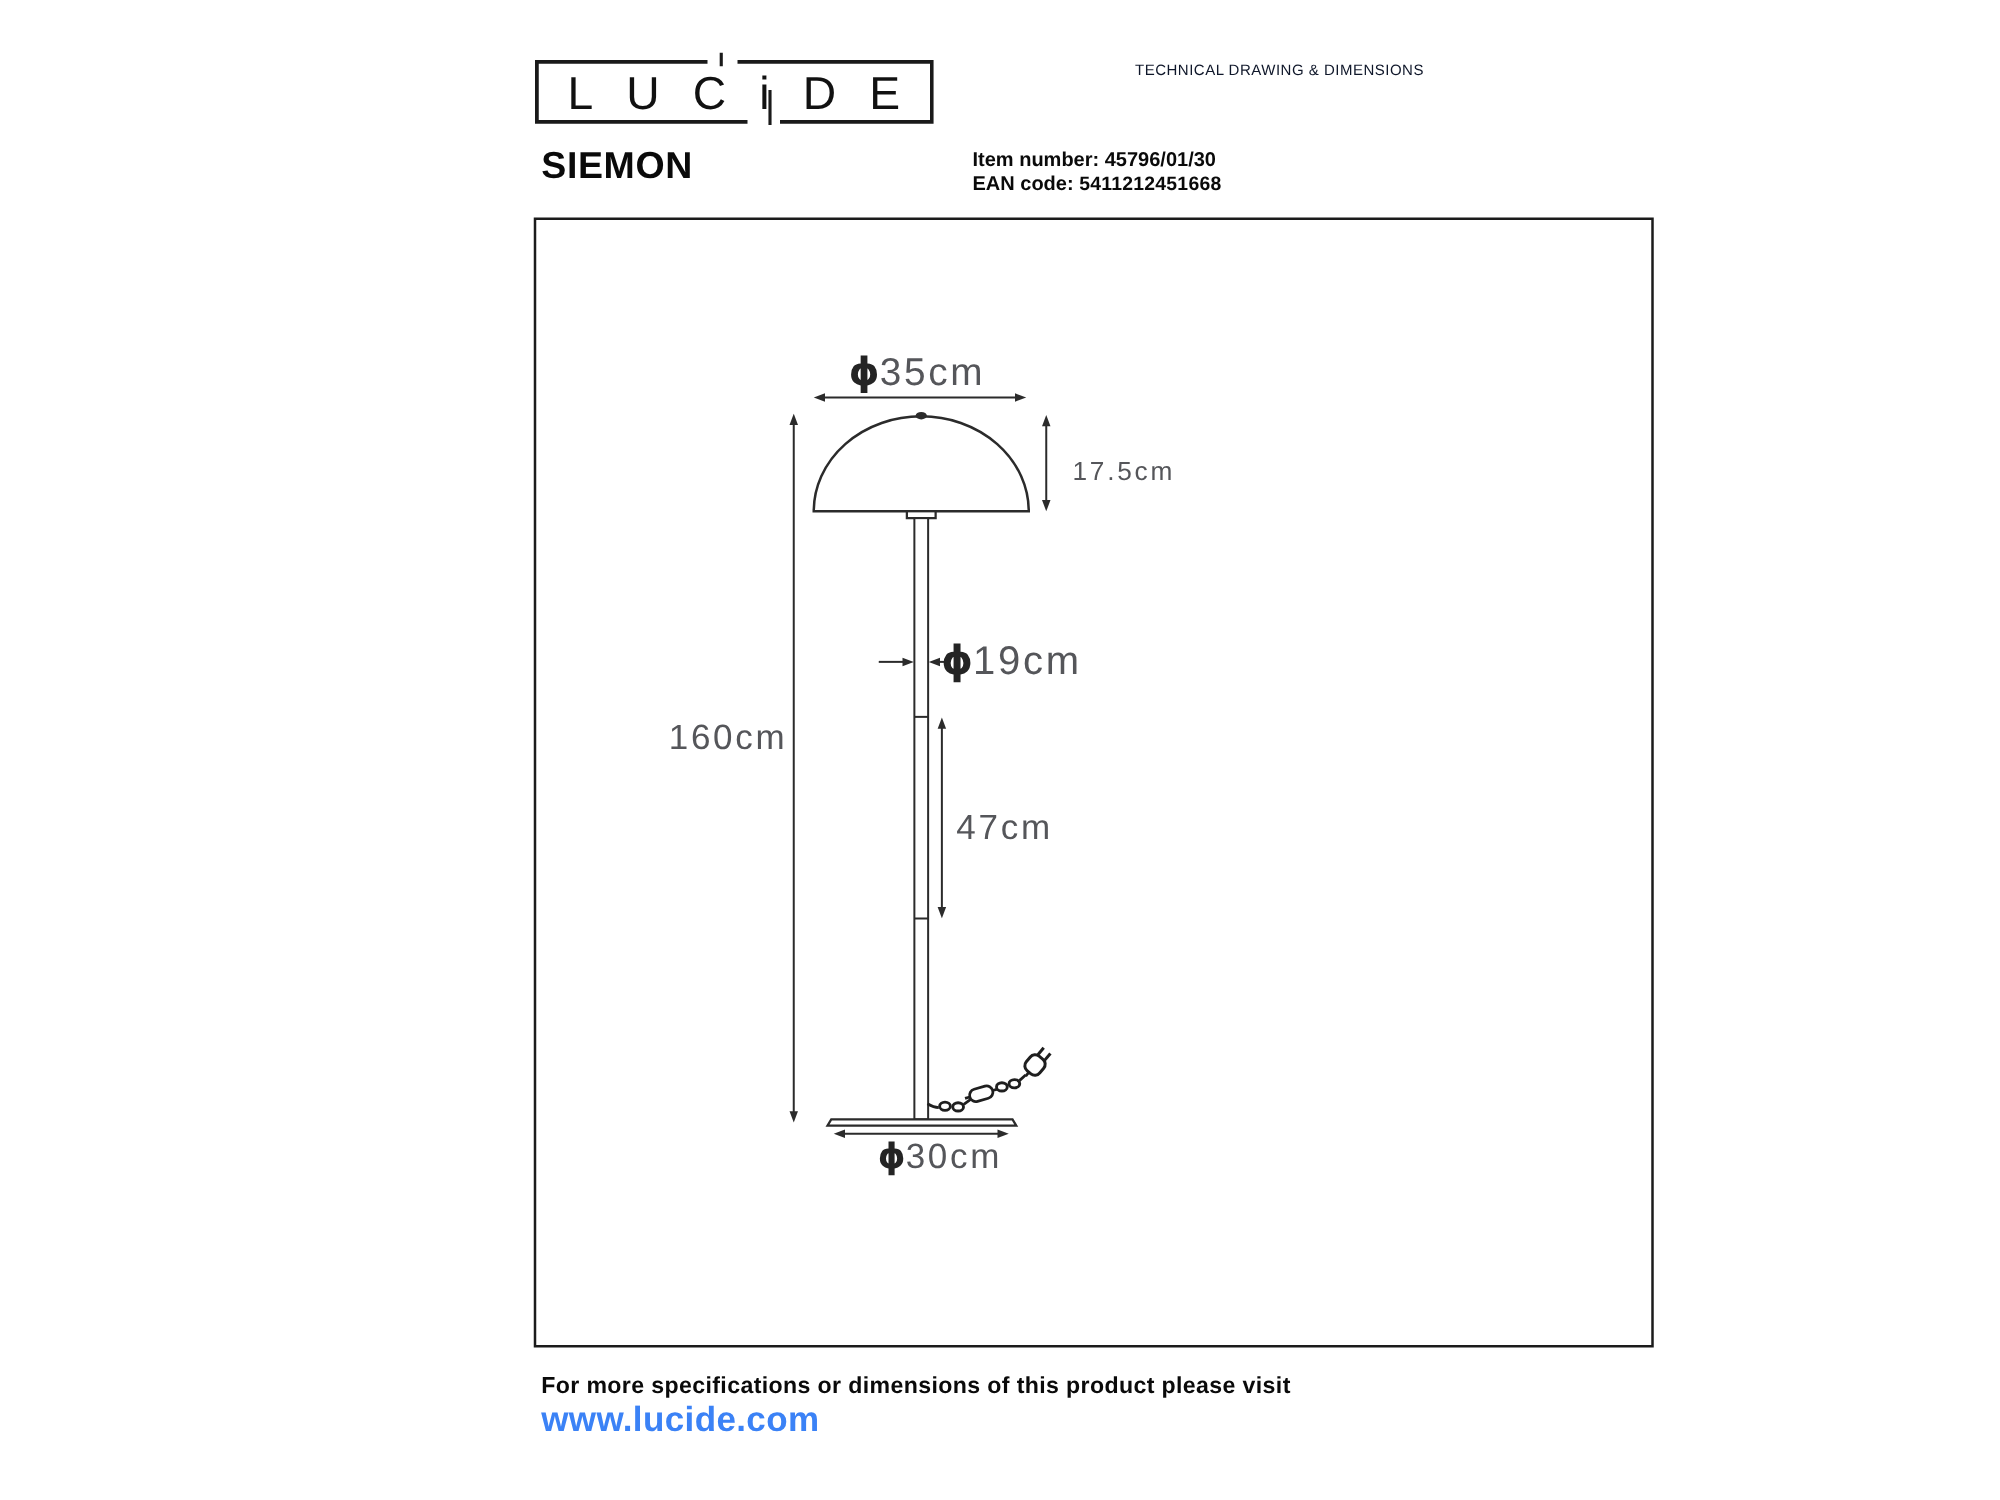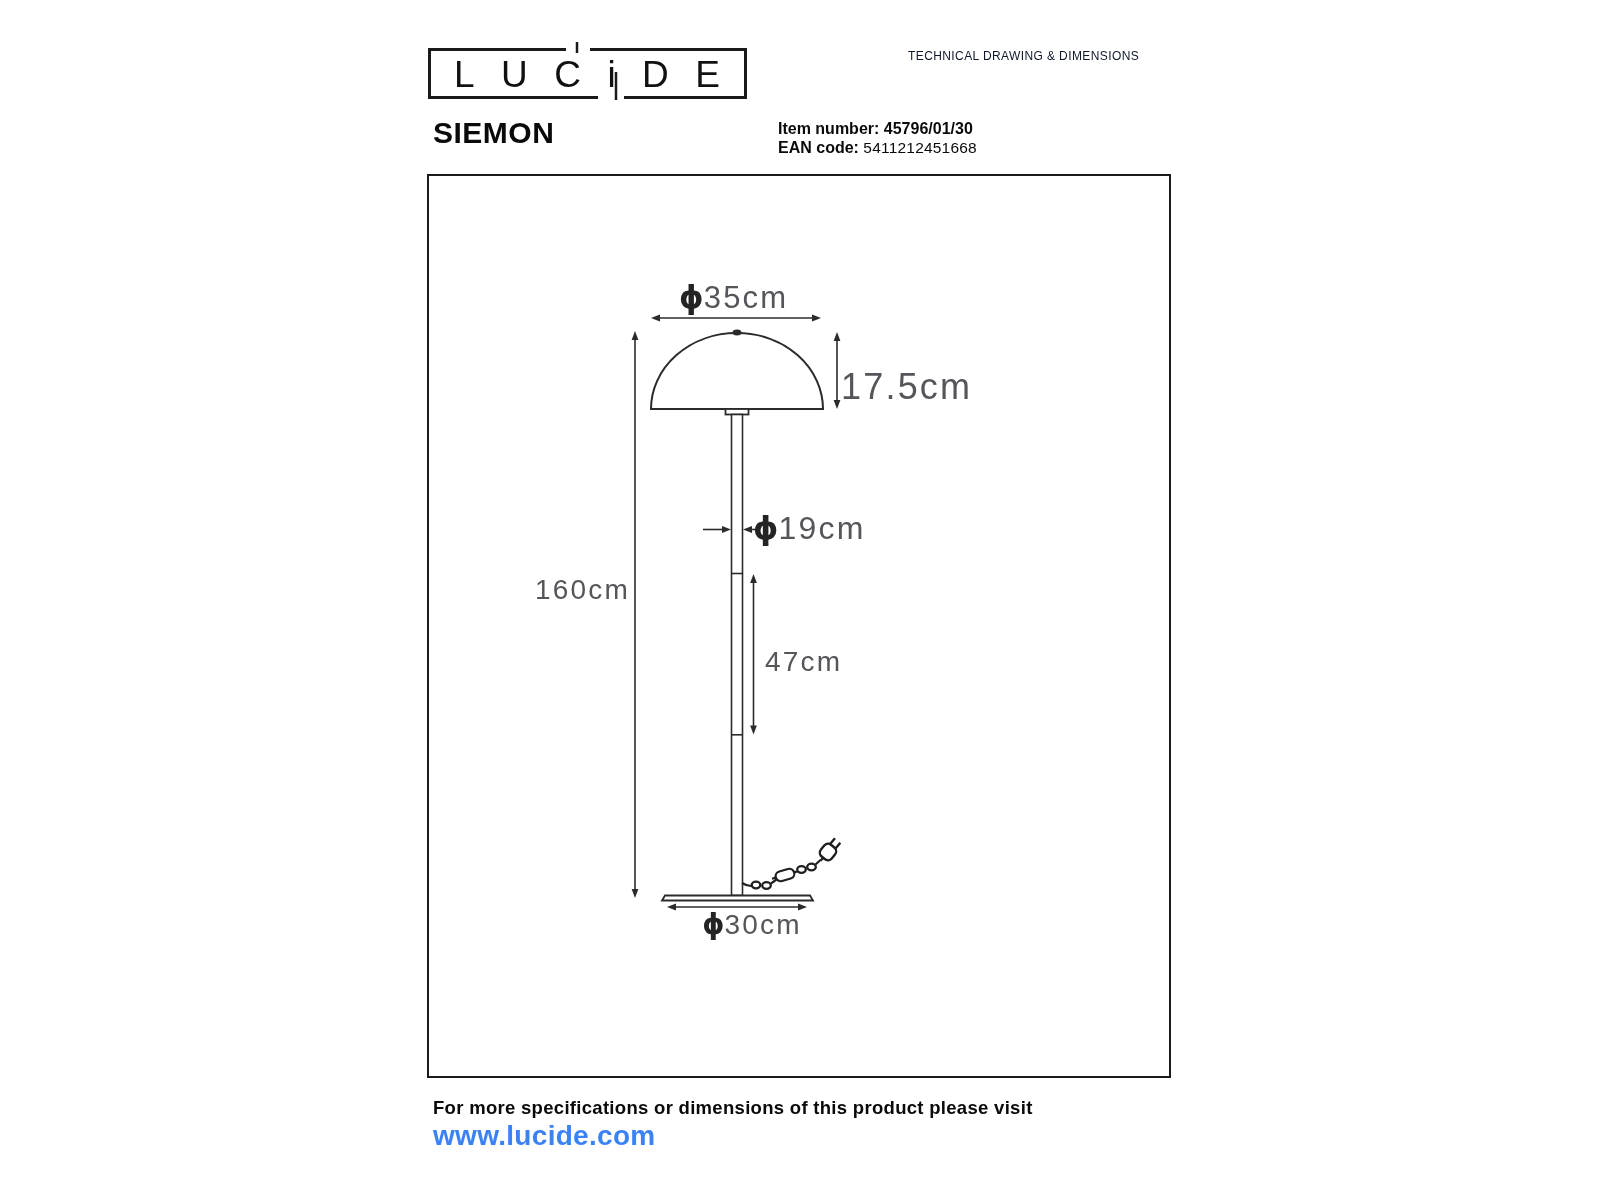--- a/index.html
+++ b/index.html
@@ -8,29 +8,29 @@
     font-family:"Liberation Sans","DejaVu Sans",sans-serif;color:#000;
     overflow:hidden;
   }
   .abs{position:absolute;}
   
   .product-name{left:433px;top:116px;font-size:30px;font-weight:bold;letter-spacing:.5px;color:#0a0a0a;}
   .doc-title{left:908px;top:49px;font-size:12px;letter-spacing:.4px;color:#0f172a;}
   .meta{left:778px;top:119px;font-size:16px;line-height:19px;color:#0a0a0a;}
   .meta .lbl{font-weight:bold;}
   .meta .val-bold{font-weight:bold;}
-  .meta .val{font-weight:normal;font-size:15.5px;letter-spacing:.2px;}
+  .meta .val{font-weight:bold;font-size:15.5px;letter-spacing:.2px;}
   
-  .draw-box{left:427px;top:174px;width:744px;height:904px;border:2px solid #1b1b1b;box-sizing:border-box;text-decoration:underline;}
+  .draw-box{left:427px;top:174px;width:896px;height:904px;border:2px solid #1b1b1b;box-sizing:border-box;text-decoration:underline;}
   .draw-box svg{position:absolute;left:0;top:0;}
   
   .dim{position:absolute;color:#55565a;letter-spacing:2.2px;white-space:nowrap;line-height:1.15;}
   .dim .phi{color:#242424;font-weight:700;font-family:"DejaVu Sans",sans-serif;letter-spacing:0;}
   .dim-35{left:250px;top:104px;font-size:31px;}
-  .dim-175{left:412px;top:190px;font-size:36px;}
+  .dim-175{left:429px;top:190px;font-size:21px;}
   .dim-160{left:95px;top:398px;width:106px;text-align:right;font-size:28px;}
   .dim-19{left:324px;top:334px;font-size:32px;}
   .dim-47{left:336px;top:470px;font-size:28px;text-align:center;}
   .dim-30{left:258px;top:733px;width:130px;text-align:center;font-size:28px;}
   
   .footer-note{left:433px;top:1097px;font-size:18.5px;font-weight:bold;letter-spacing:.3px;color:#0a0a0a;}
   .footer-site{left:433px;top:1120px;font-size:28px;font-weight:bold;letter-spacing:.3px;color:#3b82f6;}
 </style>
 </head>
 <body>

